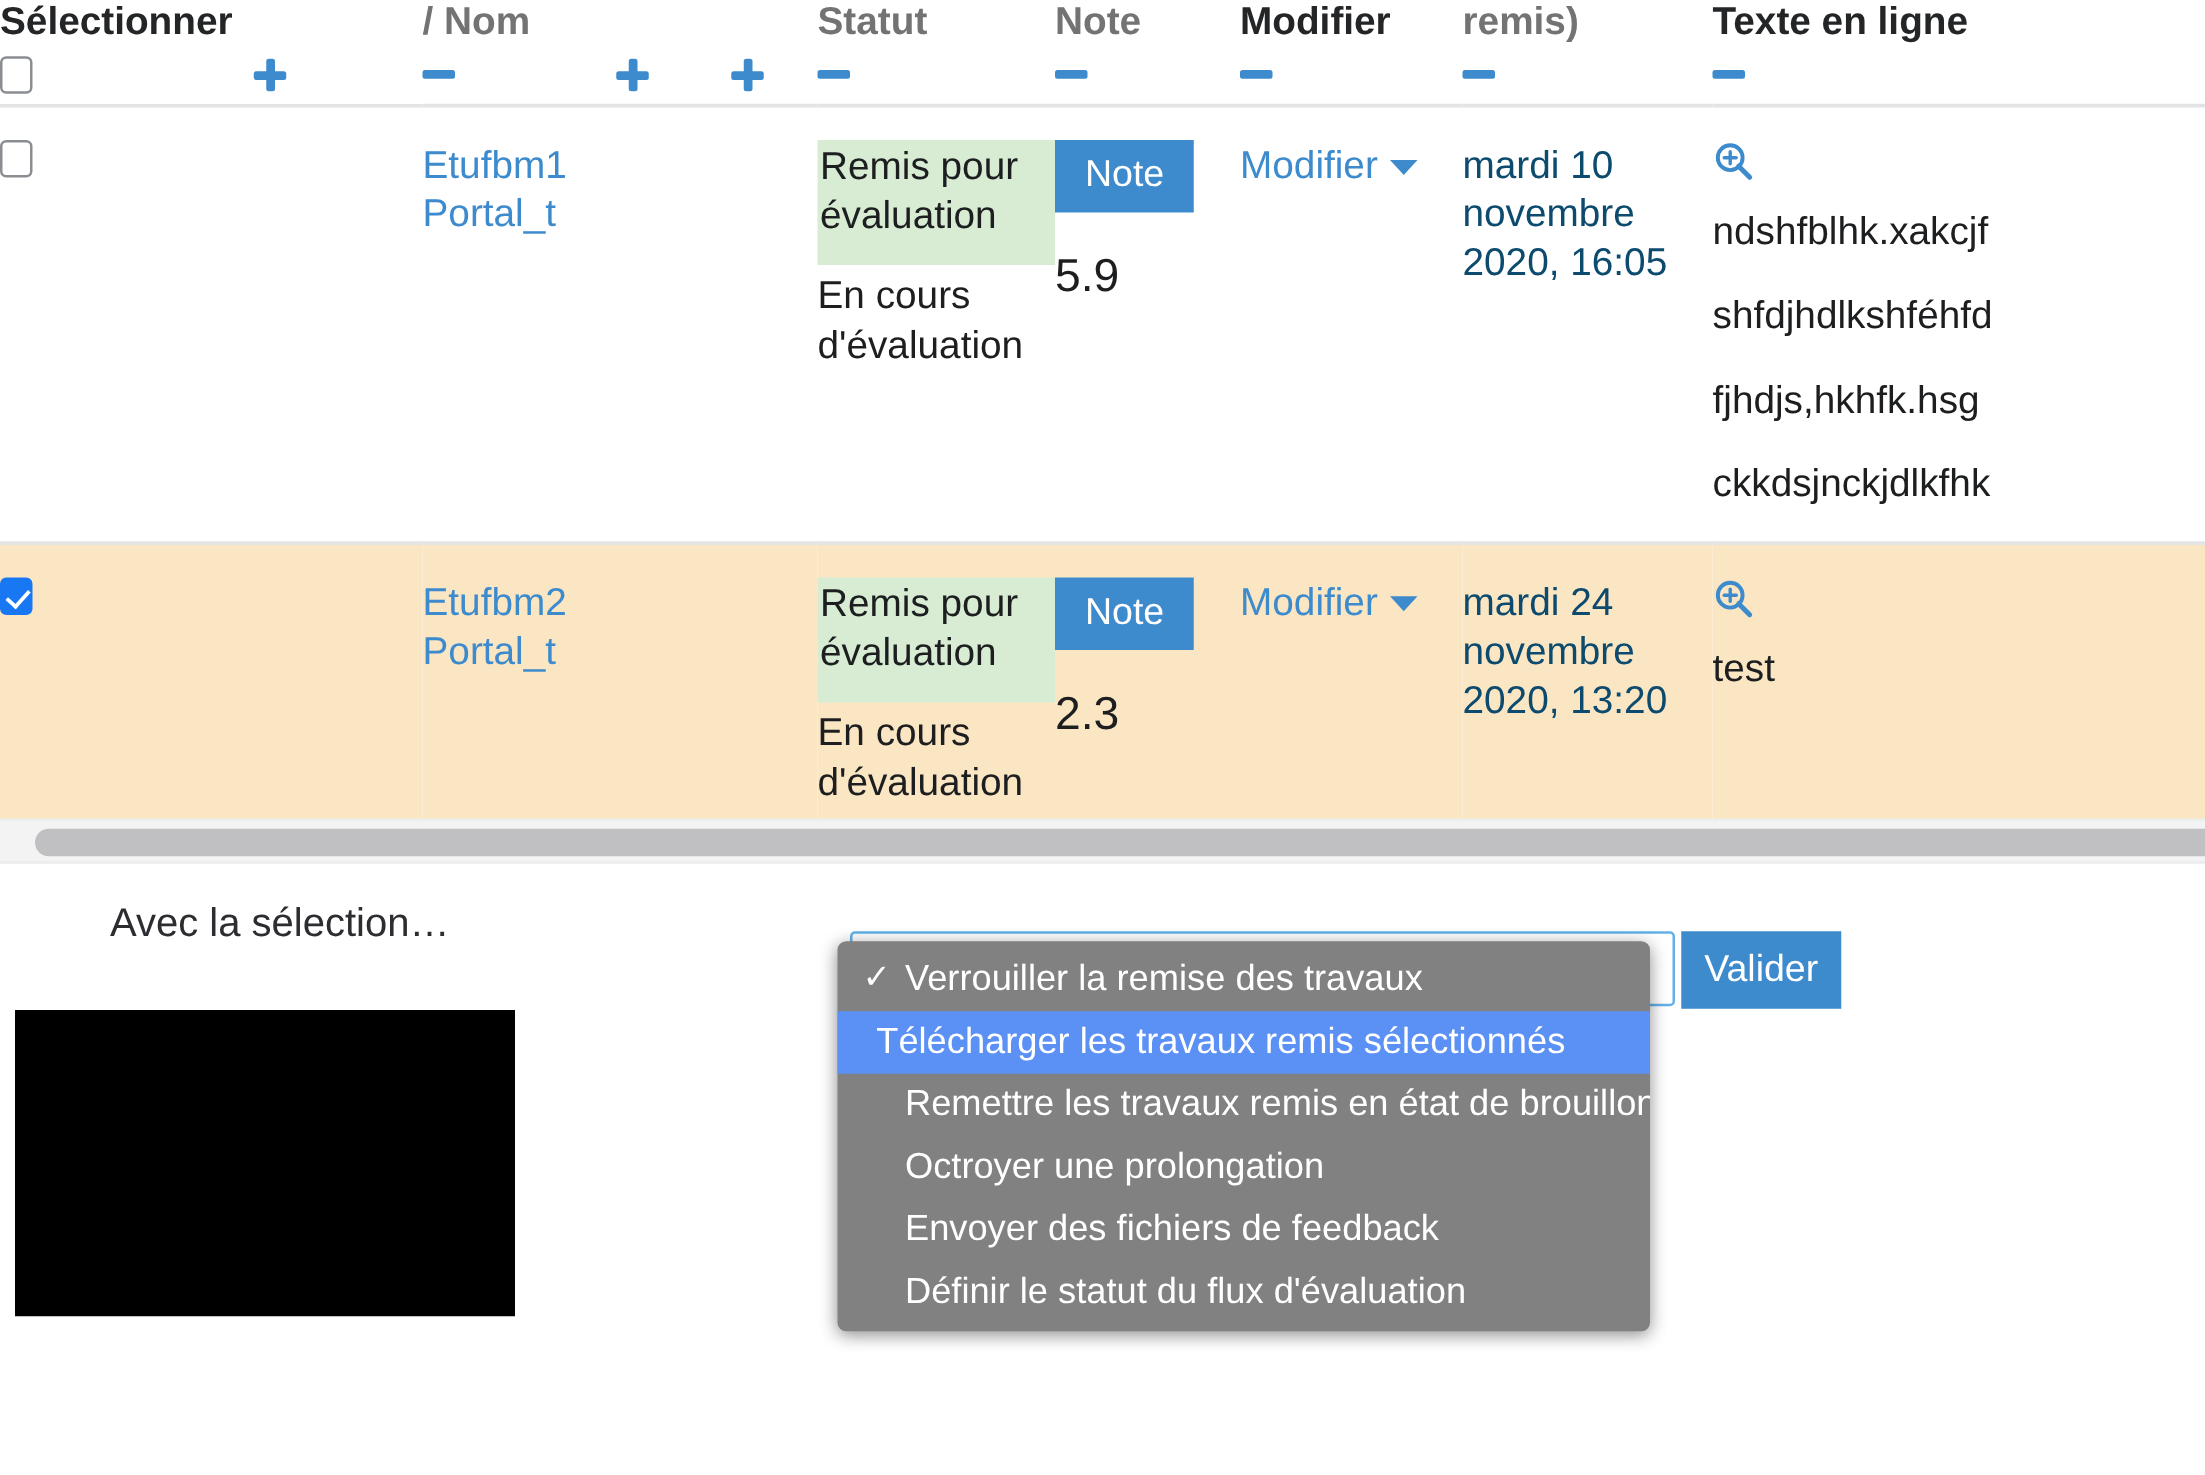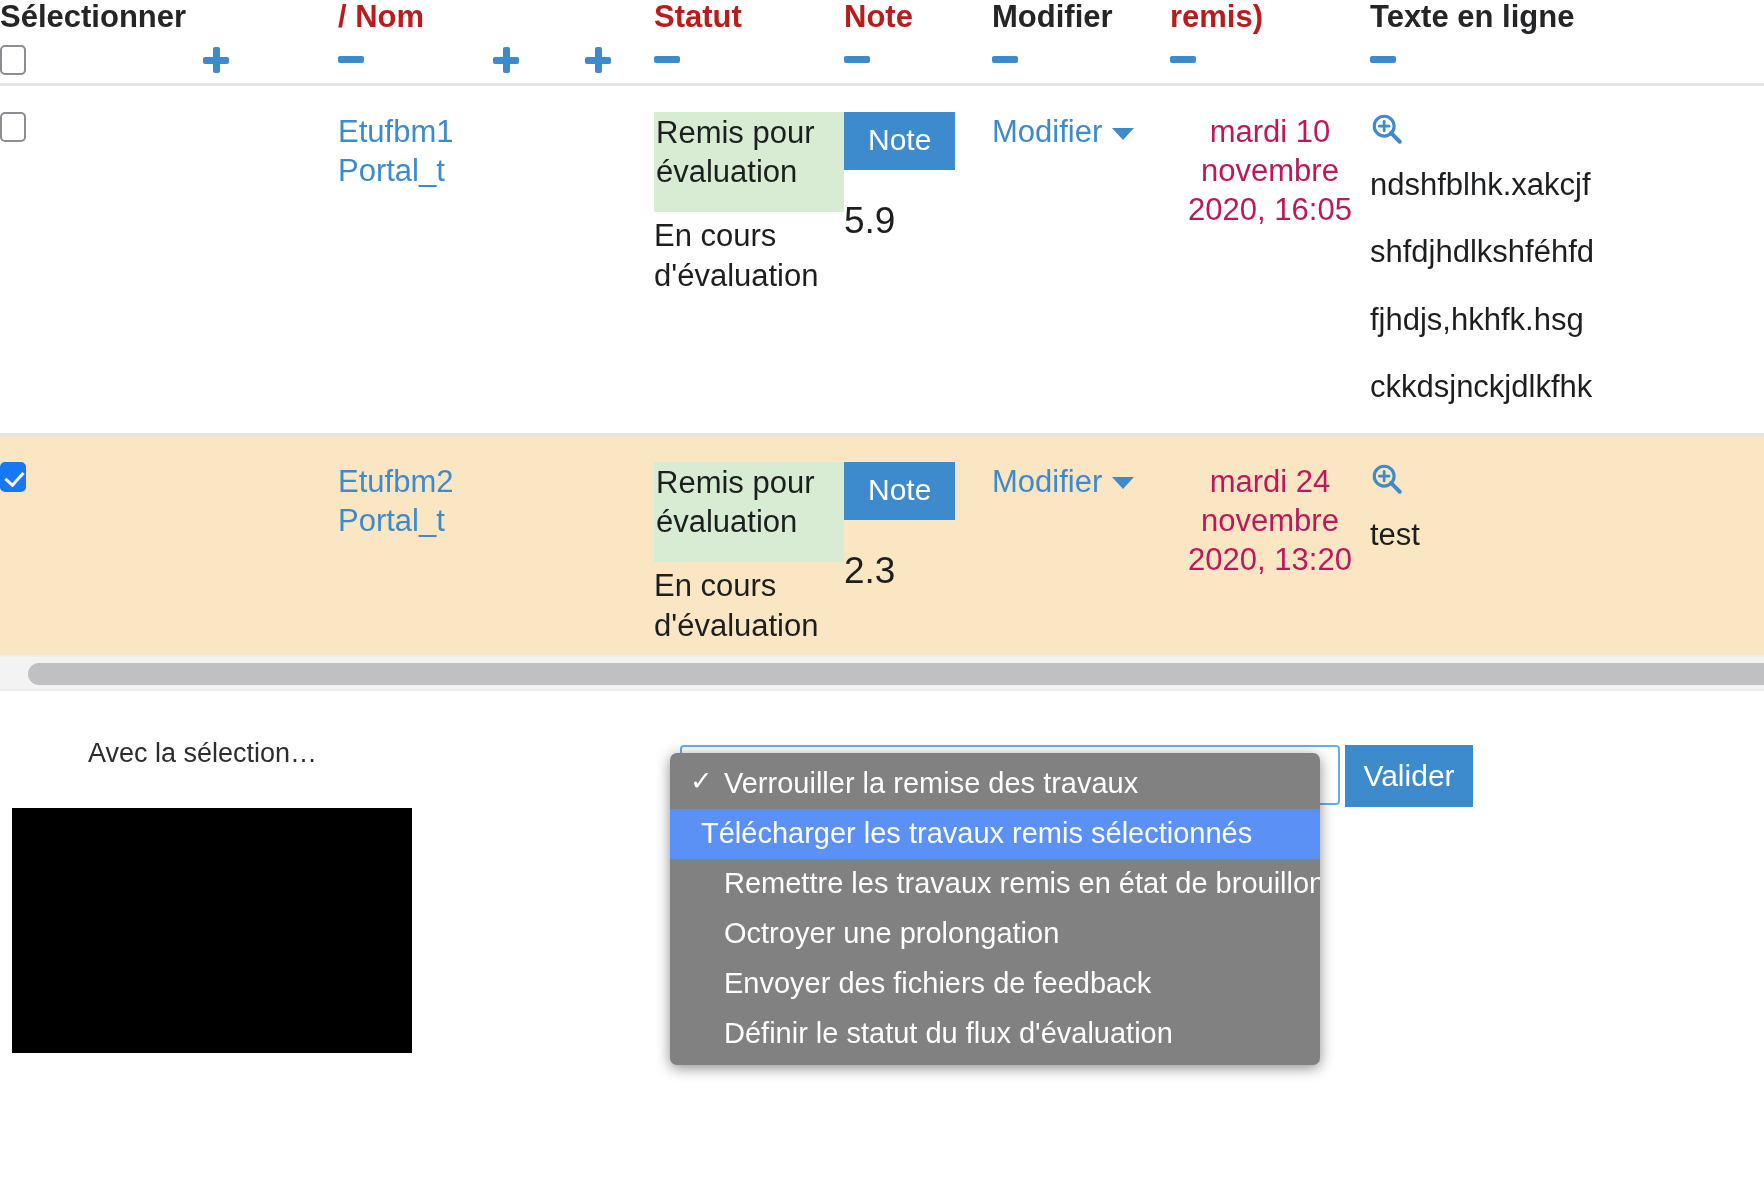--- a/index.html
+++ b/index.html
@@ -27,21 +27,21 @@
   thead th {
     vertical-align: top;
     padding: 0 0 8px 0;
     text-align: left;
     font-size: 31px;
     font-weight: 700;
     line-height: 1.12;
     background: #fff;
   }
   .th-title { display: block; white-space: nowrap; }
-  .th-title.link { color: #b91c1c; }
+  .th-title.link { color: #737373; }
   .th-title.plain { color: #232527; }
 
   .ctl-row { margin-top: 6px; height: 34px; position: relative; }
   .icon-minus {
     display: inline-block;
     width: 26px; height: 7px;
     background: #3d8bcd;
     border-radius: 2px;
     vertical-align: middle;
     cursor: pointer;
@@ -118,21 +118,21 @@
   .modif { color: #3d8bcd; cursor: pointer; white-space: nowrap; }
   .caret {
     display: inline-block; margin-left: 10px;
     width: 0; height: 0;
     border-left: 11px solid transparent;
     border-right: 11px solid transparent;
     border-top: 12px solid #3d8bcd;
     vertical-align: middle;
   }
 
-  .datecell { color: #be185d; text-align: center; }
+  .datecell { color: #0c4a6e; }
 
   .mag-icon { display: block; margin-bottom: 10px; cursor: pointer; }
   .online-line { display: block; margin-bottom: 28px; white-space: nowrap; color: #1c1e20; }
   .online-line:last-child { margin-bottom: 0; }
 
   
   .hscroll-track {
     position: absolute; left: 0; top: 655px;
     width: 1764px; height: 36px;
     background: #f3f3f4;
@@ -141,22 +141,22 @@
   }
   .hscroll-thumb {
     position: absolute; left: 28px; top: 6px;
     width: 1830px; height: 22px;
     background: #c0c0c2; border-radius: 11px;
     cursor: pointer;
   }
 
   
   .with-sel-label {
-    position: absolute; left: 88px; top: 738px;
-    font-size: 27px; color: #2b2d30;
+    position: absolute; left: 88px; top: 720px;
+    font-size: 32px; color: #2b2d30;
   }
   .select-box {
     position: absolute; left: 680px; top: 745px;
     width: 660px; height: 60px;
     background: #ffffff;
     border: 2px solid #63b1e8;
     border-radius: 4px;
   }
   .valider-btn {
     position: absolute; left: 1345px; top: 745px;

